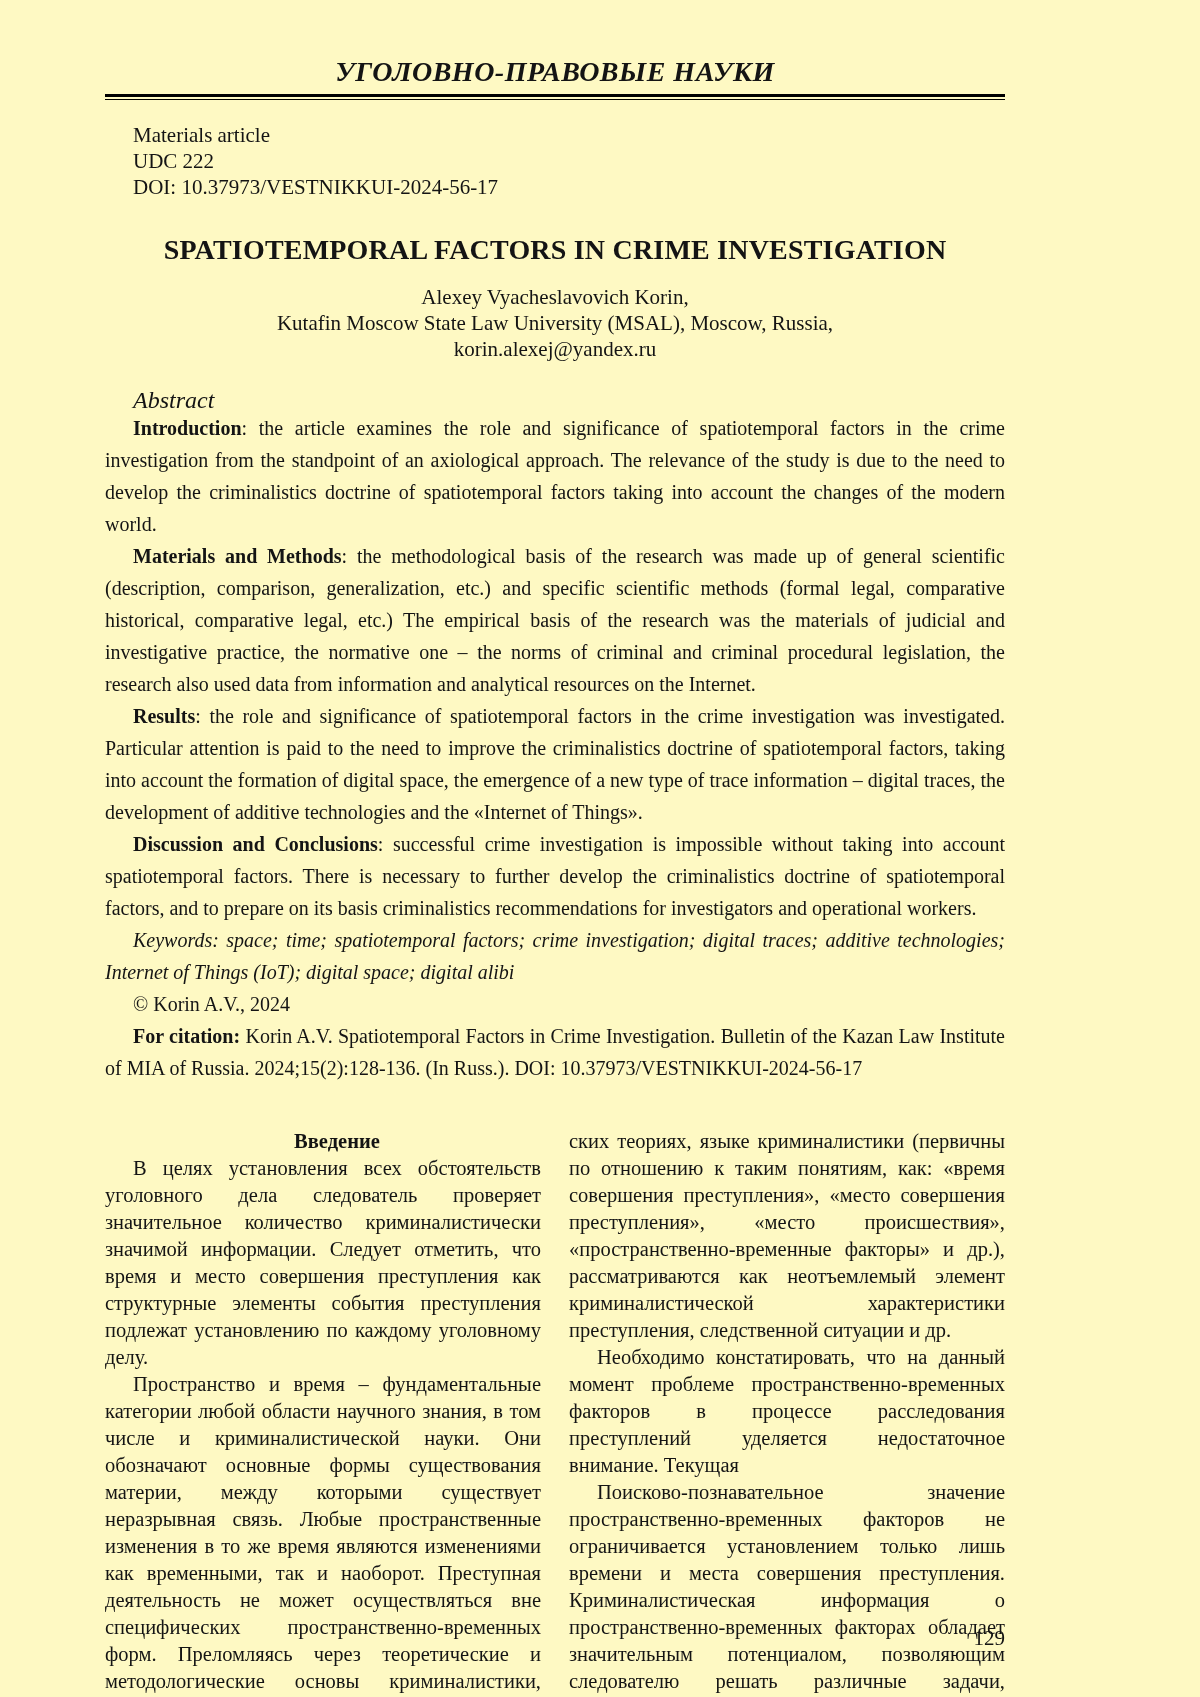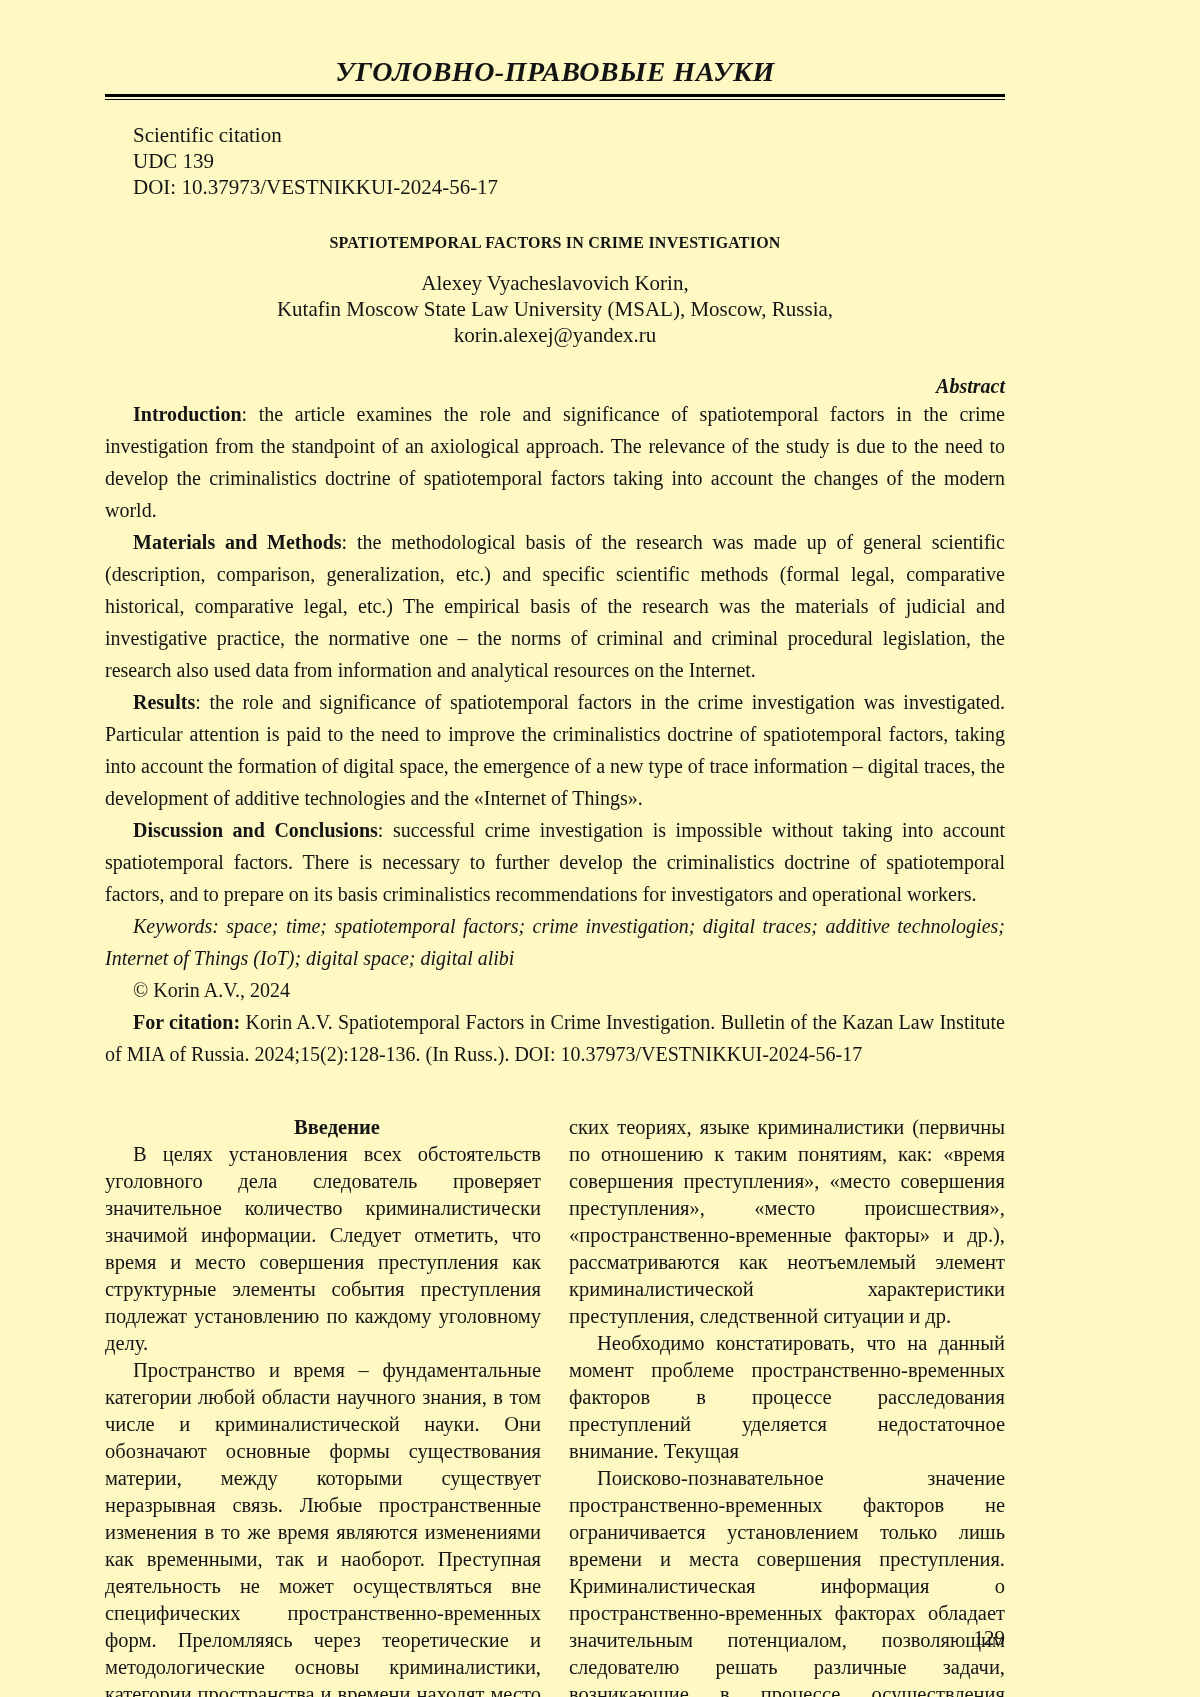--- a/index.html
+++ b/index.html
@@ -35,38 +35,37 @@
   }
   .meta {
     margin-top: 22px;
     margin-left: 28px;
     font-size: 21px;
     line-height: 26px;
   }
   .title {
     margin: 34px 0 0 0;
     text-align: center;
-    font-size: 16px;
+    font-size: 28px;
     font-weight: 700;
     letter-spacing: 0.2px;
   }
   .authors {
     margin-top: 18px;
     text-align: center;
     font-size: 21px;
     line-height: 26px;
   }
   .abstract-label {
     margin: 26px 0 0 0;
-    font-size: 20px;
+    font-size: 24px;
     line-height: 24px;
     text-indent: 28px;
-    font-weight: 700;
+    font-weight: 400;
     font-style: italic;
-    text-align: right;
   }
   .para {
     margin: 0;
     font-size: 20px;
     line-height: 32px;
     text-align: justify;
     text-indent: 28px;
   }
   .para.keywords { font-style: italic; }
   .columns {
@@ -101,22 +100,22 @@
 </head>
 <body>
 
 <div class="page">
   <div class="content">
 
     <div class="running-head">УГОЛОВНО-ПРАВОВЫЕ НАУКИ</div>
     <div class="double-rule"></div>
 
     <div class="meta">
-      <div>Scientific citation</div>
-      <div>UDC 139</div>
+      <div>Materials article</div>
+      <div>UDC 222</div>
       <div>DOI: 10.37973/VESTNIKKUI-2024-56-17</div>
     </div>
 
     <h1 class="title">SPATIOTEMPORAL FACTORS IN CRIME INVESTIGATION</h1>
 
     <div class="authors">
       <div>Alexey Vyacheslavovich Korin,</div>
       <div>Kutafin Moscow State Law University (MSAL), Moscow, Russia,</div>
       <div>korin.alexej@yandex.ru</div>
     </div>

